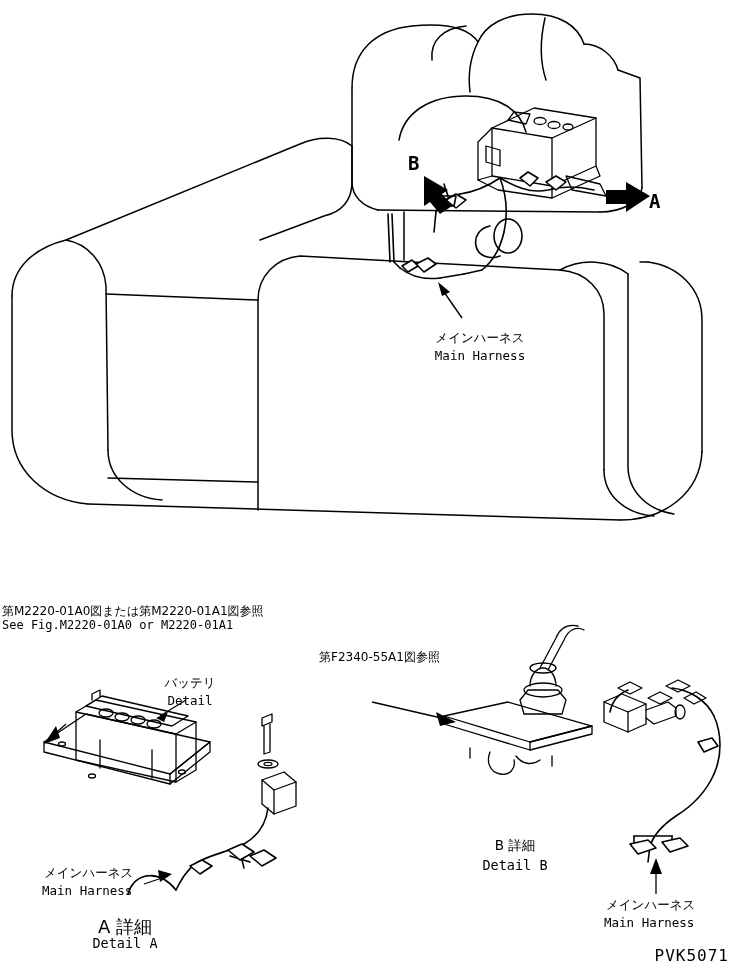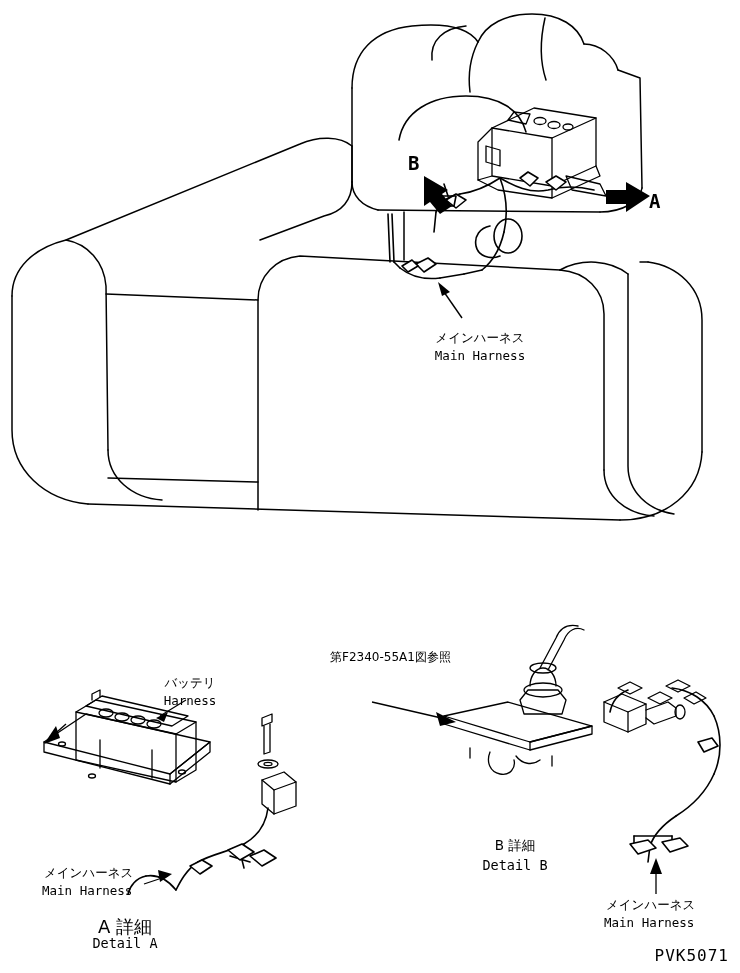--- a/index.html
+++ b/index.html
@@ -226,23 +226,27 @@
     </g>
     <polygon points="156,718 168,712 164,722" fill="#000"></polygon>
     <polygon points="44,744 56,726 60,738" fill="#000"></polygon>
 
     <g fill="none" stroke="#000" stroke-width="1.3">
       <path d="M144 884 L168 876"></path>
     </g>
     <polygon points="172,874 158,870 160,882" fill="#000"></polygon>
   </svg>
 
+  <div class="refbox" style="left:2px; top:604px; width:290px;">
+    <span class="jp">第M2220-01A0図または第M2220-01A1図参照</span>
+    <span class="en">See Fig.M2220-01A0 or M2220-01A1</span>
+  </div>
 
   <div class="lbl jp center" style="left:140px; top:676px; width:100px;">バッテリ</div>
-  <div class="lbl en center" style="left:140px; top:694px; width:100px;">Harness</div>
+  <div class="lbl en center" style="left:140px; top:694px; width:100px;">Detail</div>
 
   <div class="lbl jp" style="left:44px; top:866px;">メインハーネス</div>
   <div class="lbl en" style="left:42px; top:884px;">Main Harness</div>
 
   <div class="lbl jp center" style="left:60px; top:916px; width:130px; font-size:18px;">A 詳細</div>
   <div class="lbl en center" style="left:60px; top:936px; width:130px; font-size:13.5px;">Detail A</div>
 
   <svg class="layer" viewBox="0 0 740 973">
     <g fill="none" stroke="#000" stroke-width="1.3" stroke-linecap="round" stroke-linejoin="round">
 
@@ -296,21 +300,21 @@
       <path d="M372 702 L450 720"></path>
     </g>
     <polygon points="456,722 436,712 440,726" fill="#000"></polygon>
 
     <g fill="none" stroke="#000" stroke-width="1.3">
       <path d="M656 894 L656 868"></path>
     </g>
     <polygon points="656,858 650,874 662,874" fill="#000"></polygon>
   </svg>
 
-  <div class="refbox" style="left:330px; top:650px; width:220px;">
+  <div class="refbox" style="left:319px; top:650px; width:220px;">
     <span class="jp">第F2340-55A1図参照</span>
   </div>
 
   <div class="lbl jp" style="left:606px; top:898px;">メインハーネス</div>
   <div class="lbl en" style="left:604px; top:916px;">Main Harness</div>
 
   <div class="lbl jp center" style="left:450px; top:838px; width:130px; font-size:13.5px;">B 詳細</div>
   <div class="lbl en center" style="left:450px; top:858px; width:130px; font-size:13.5px;text-align:center;">Detail B</div>
 
   <div class="drawno">PVK5071</div>

